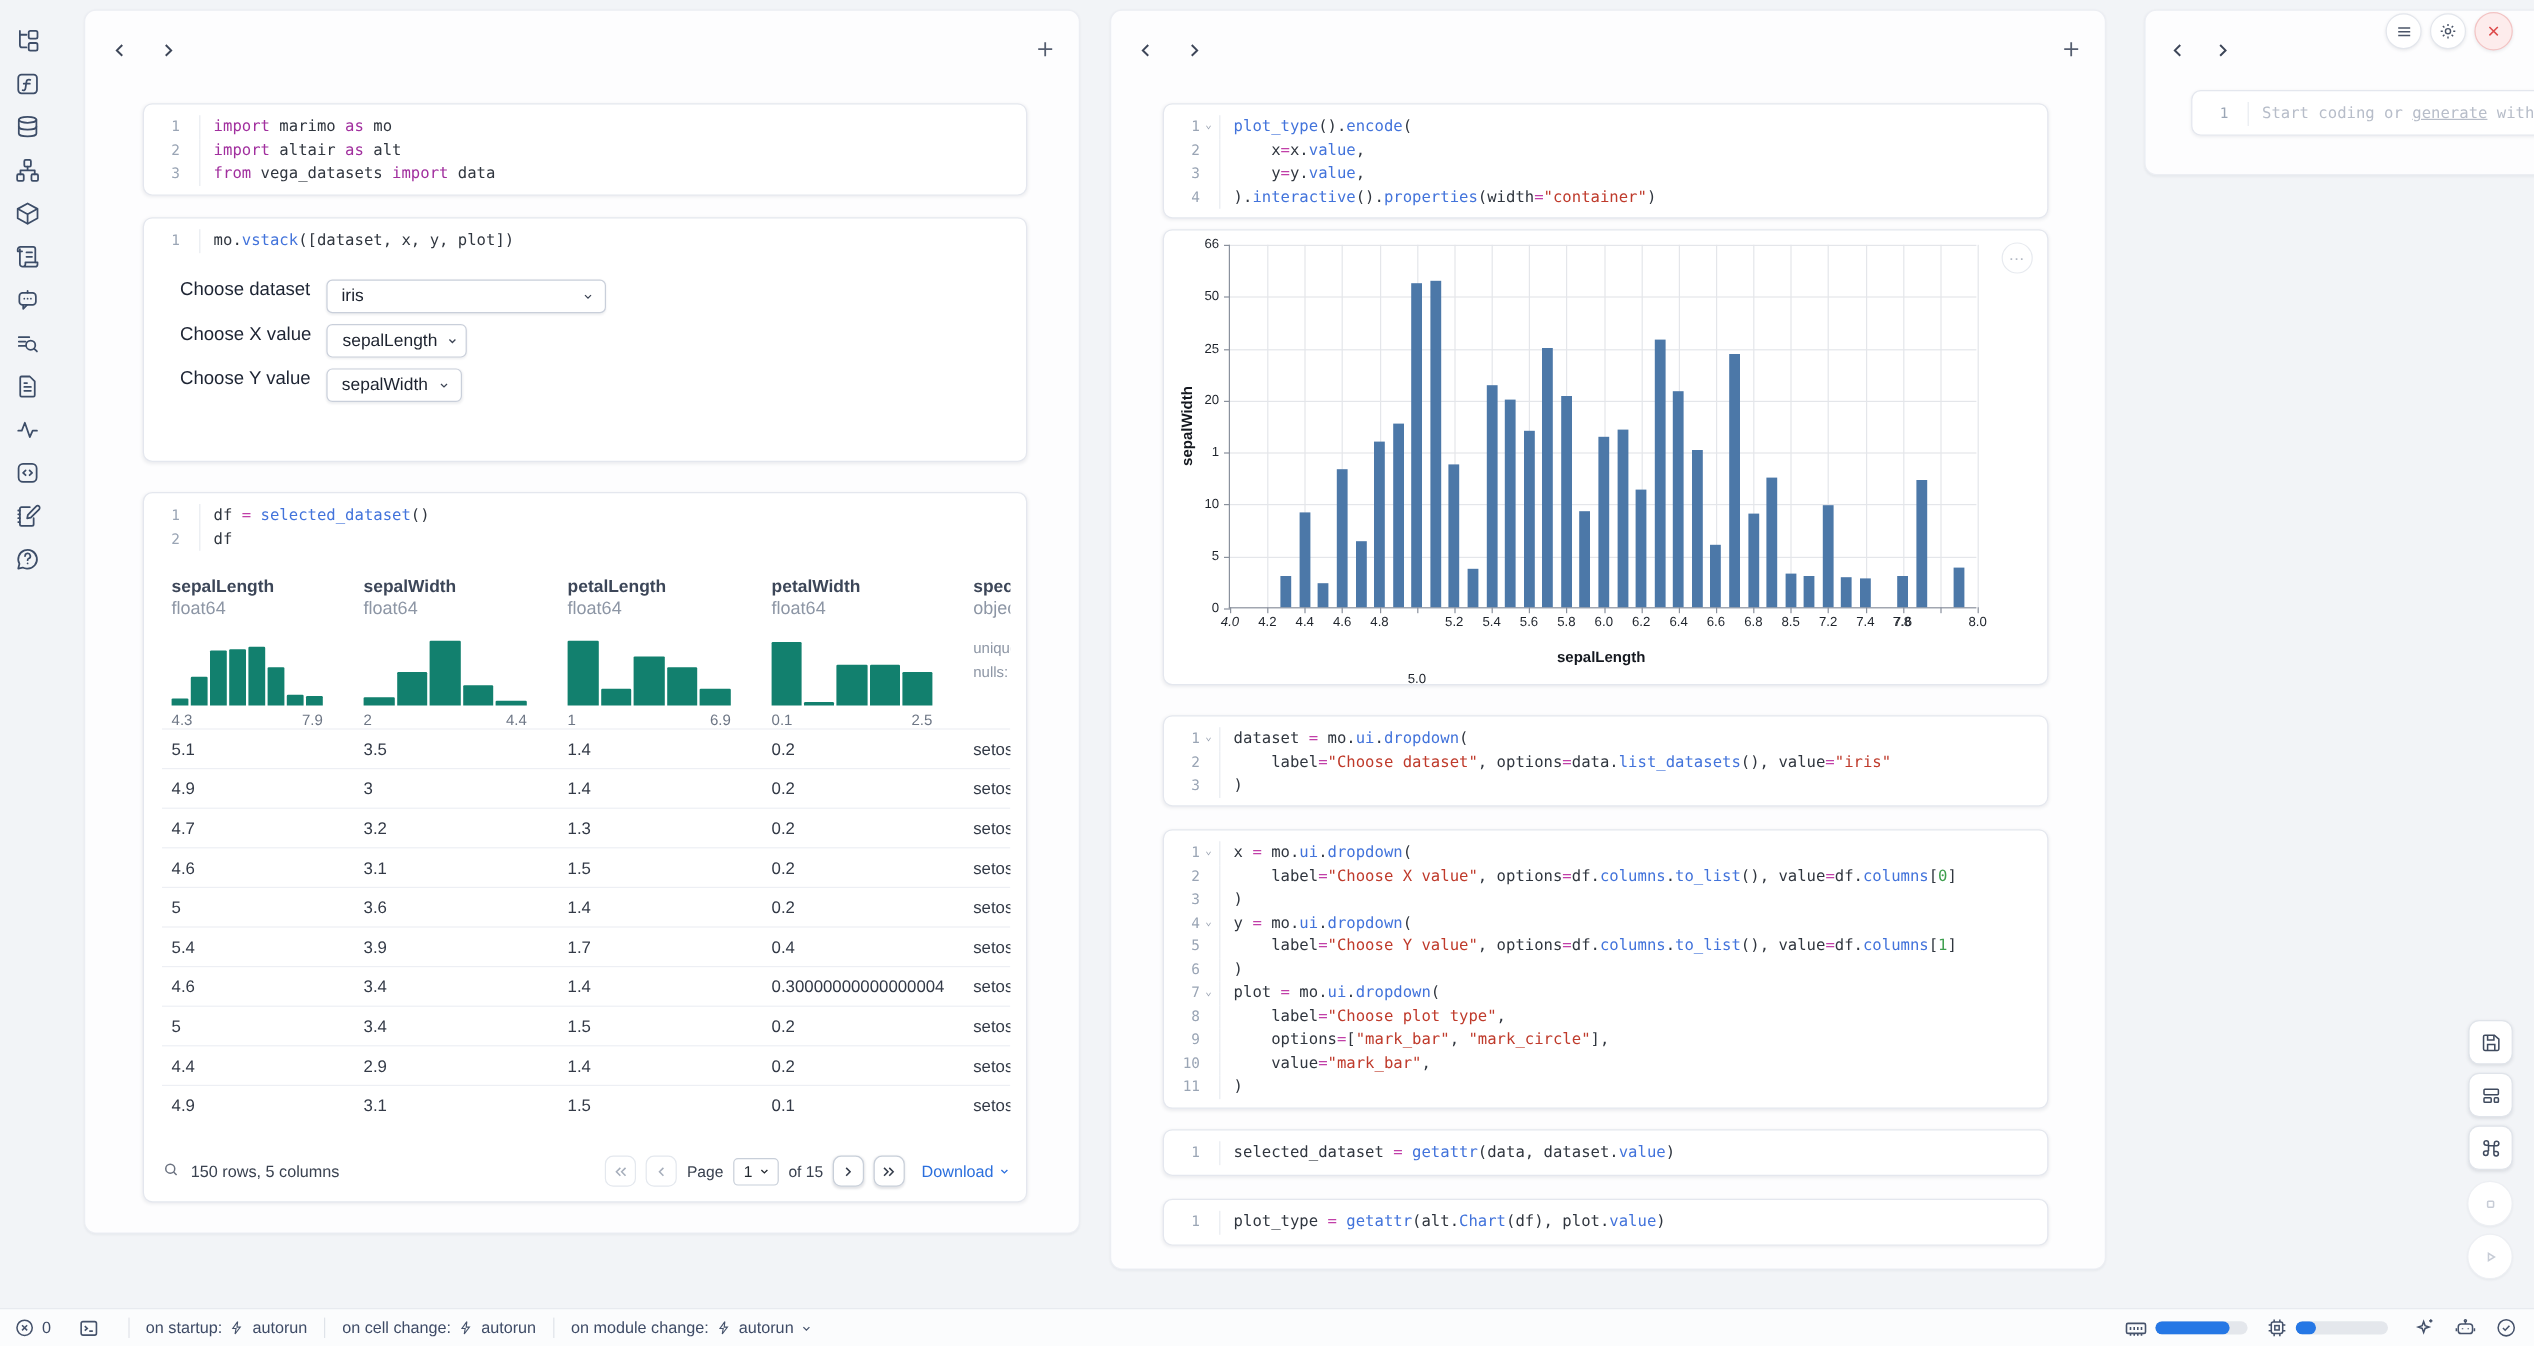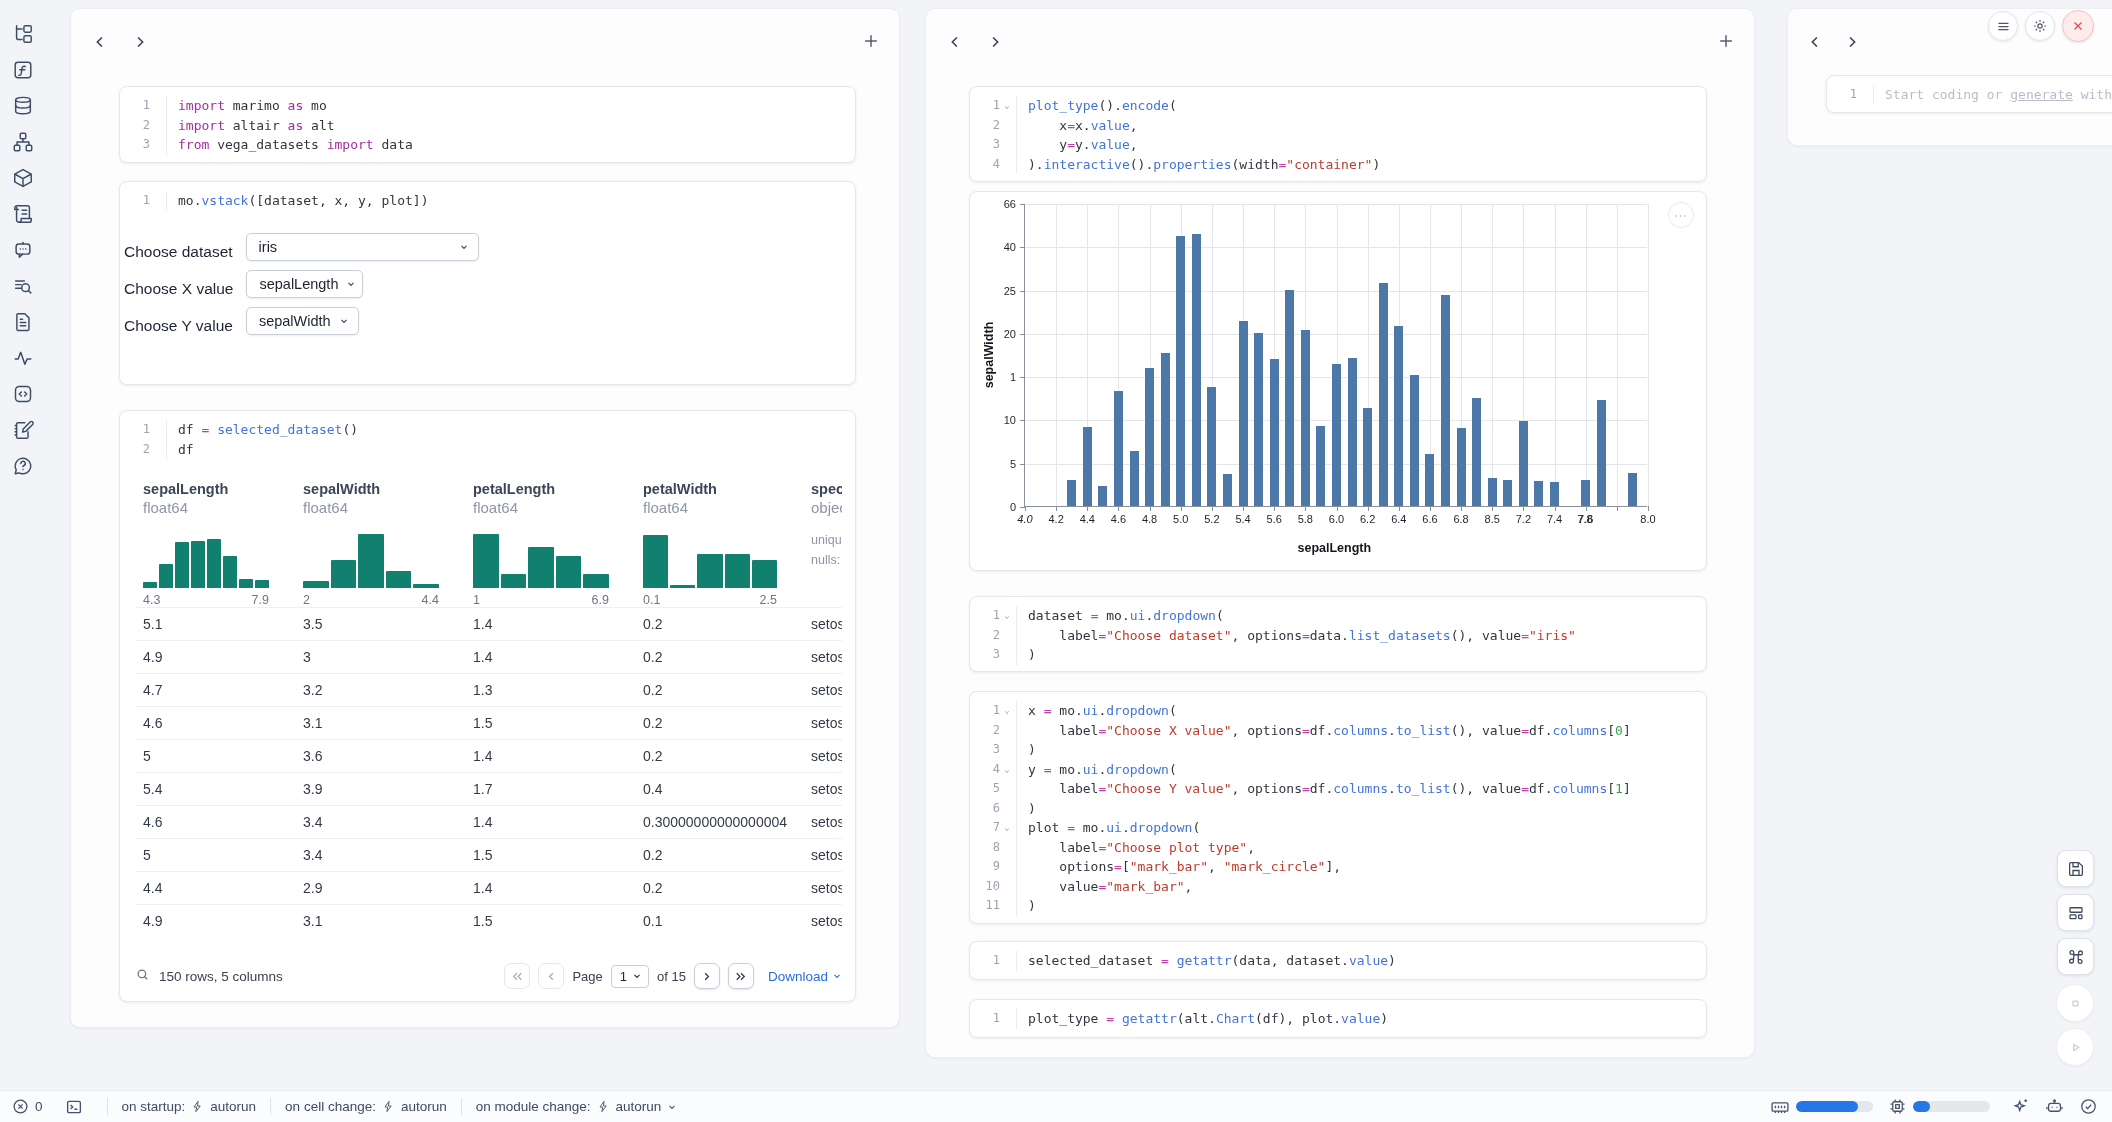--- a/index.html
+++ b/index.html
@@ -14,21 +14,21 @@
   .cell { position:absolute; background:#fff; border:1px solid #e4e7ee; border-radius:8px;
           box-shadow:0 1px 3px rgba(25,35,60,.08); overflow:hidden; }
   .codewrap { padding:9px 0; }
   .code-line { display:flex; font:13px/19.5px "DejaVu Sans Mono", monospace; white-space:pre; }
   .ln { width:30px; text-align:right; color:#9aa5b5; font-size:12px; flex:none; }
   .fold { width:14px; text-align:center; color:#97a0af; font-size:9px; line-height:19.5px; flex:none; }
   .codetxt { border-left:1px solid #e8ebf1; padding-left:11px; margin-left:2px; flex:1; color:#30363f; }
   .k{color:#a12f9e;} .f{color:#4273db;} .s{color:#bf3a2b;} .o{color:#c13fa8;} .n{color:#3e9e4e;} .p{color:#30363f;}
 
   
-  .ui-row { display:flex; align-items:flex-end; margin:0 0 9px 4px; height:28px; }
+  .ui-row { display:flex; align-items:flex-start; margin:0 0 9px 30px; height:28px; }
   .ui-row label { font-size:15.5px; color:#1d2433; margin-right:13px; }
   .selbox { display:inline-flex; align-items:center; justify-content:space-between; height:28px;
             border:1px solid #c9cfda; border-radius:5px; background:#fff; padding:0 9px 0 12px;
             font-size:14.5px; color:#1c222e; box-shadow:0 1px 2px rgba(25,35,60,.08); cursor:pointer; gap:8px; }
   .selbox svg { color:#3c4454; flex:none; }
 
   
   .dftable { position:absolute; left:15px; right:13px; overflow:hidden; }
   .tgrid { display:grid; grid-template-columns:160px 170px 170px 168px 140px; }
   .thcell { padding:8px 26px 0 8px; overflow:hidden; }
@@ -452,21 +452,21 @@
         <i class="xtick" style="left: 62.3px;"></i>
         <span class="xlab" style="left: 62.3px;">4.4</span>
         <i class="gl-v" style="left: 93.45px;"></i>
         <i class="xtick" style="left: 93.45px;"></i>
         <span class="xlab" style="left: 93.45px;">4.6</span>
         <i class="gl-v" style="left: 124.6px;"></i>
         <i class="xtick" style="left: 124.6px;"></i>
         <span class="xlab" style="left: 124.6px;">4.8</span>
         <i class="gl-v" style="left: 155.75px;"></i>
         <i class="xtick" style="left: 155.75px;"></i>
-        <span class="xlab" style="left: 155.75px;">5.0</span>
+        <span class="xlab" style="left: 155.75px; margin-top: 47px;">5.0</span>
         <i class="gl-v" style="left: 186.9px;"></i>
         <i class="xtick" style="left: 186.9px;"></i>
         <span class="xlab" style="left: 186.9px;">5.2</span>
         <i class="gl-v" style="left: 218.05px;"></i>
         <i class="xtick" style="left: 218.05px;"></i>
         <span class="xlab" style="left: 218.05px;">5.4</span>
         <i class="gl-v" style="left: 249.2px;"></i>
         <i class="xtick" style="left: 249.2px;"></i>
         <span class="xlab" style="left: 249.2px;">5.6</span>
         <i class="gl-v" style="left: 280.35px;"></i>
@@ -517,21 +517,21 @@
         <i class="ytickm" style="top: 173.143px;"></i>
         <span class="ylab" style="top: 173.143px;">1</span>
         <i class="gl-h" style="top: 129.857px;"></i>
         <i class="ytickm" style="top: 129.857px;"></i>
         <span class="ylab" style="top: 129.857px;">20</span>
         <i class="gl-h" style="top: 86.5714px;"></i>
         <i class="ytickm" style="top: 86.5714px;"></i>
         <span class="ylab" style="top: 86.5714px;">25</span>
         <i class="gl-h" style="top: 43.2857px;"></i>
         <i class="ytickm" style="top: 43.2857px;"></i>
-        <span class="ylab" style="top: 43.2857px;">40</span>
+        <span class="ylab" style="top: 43.2857px;">50</span>
         <i class="gl-h" style="top: 0px;"></i>
         <i class="ytickm" style="top: 0px;"></i>
         <span class="ylab" style="top: 0px;">66</span>
         <i class="bar" style="left: 42.225px; width: 9px; height: 25.9714px; background: rgb(76, 120, 168);"></i>
         <i class="bar" style="left: 57.8px; width: 9px; height: 78.78px; background: rgb(76, 120, 168);"></i>
         <i class="bar" style="left: 73.375px; width: 9px; height: 19.9114px; background: rgb(76, 120, 168);"></i>
         <i class="bar" style="left: 88.95px; width: 9px; height: 115.14px; background: rgb(76, 120, 168);"></i>
         <i class="bar" style="left: 104.525px; width: 9px; height: 55.4057px; background: rgb(76, 120, 168);"></i>
         <i class="bar" style="left: 120.1px; width: 9px; height: 137.649px; background: rgb(76, 120, 168);"></i>
         <i class="bar" style="left: 135.675px; width: 9px; height: 153.231px; background: rgb(76, 120, 168);"></i>

